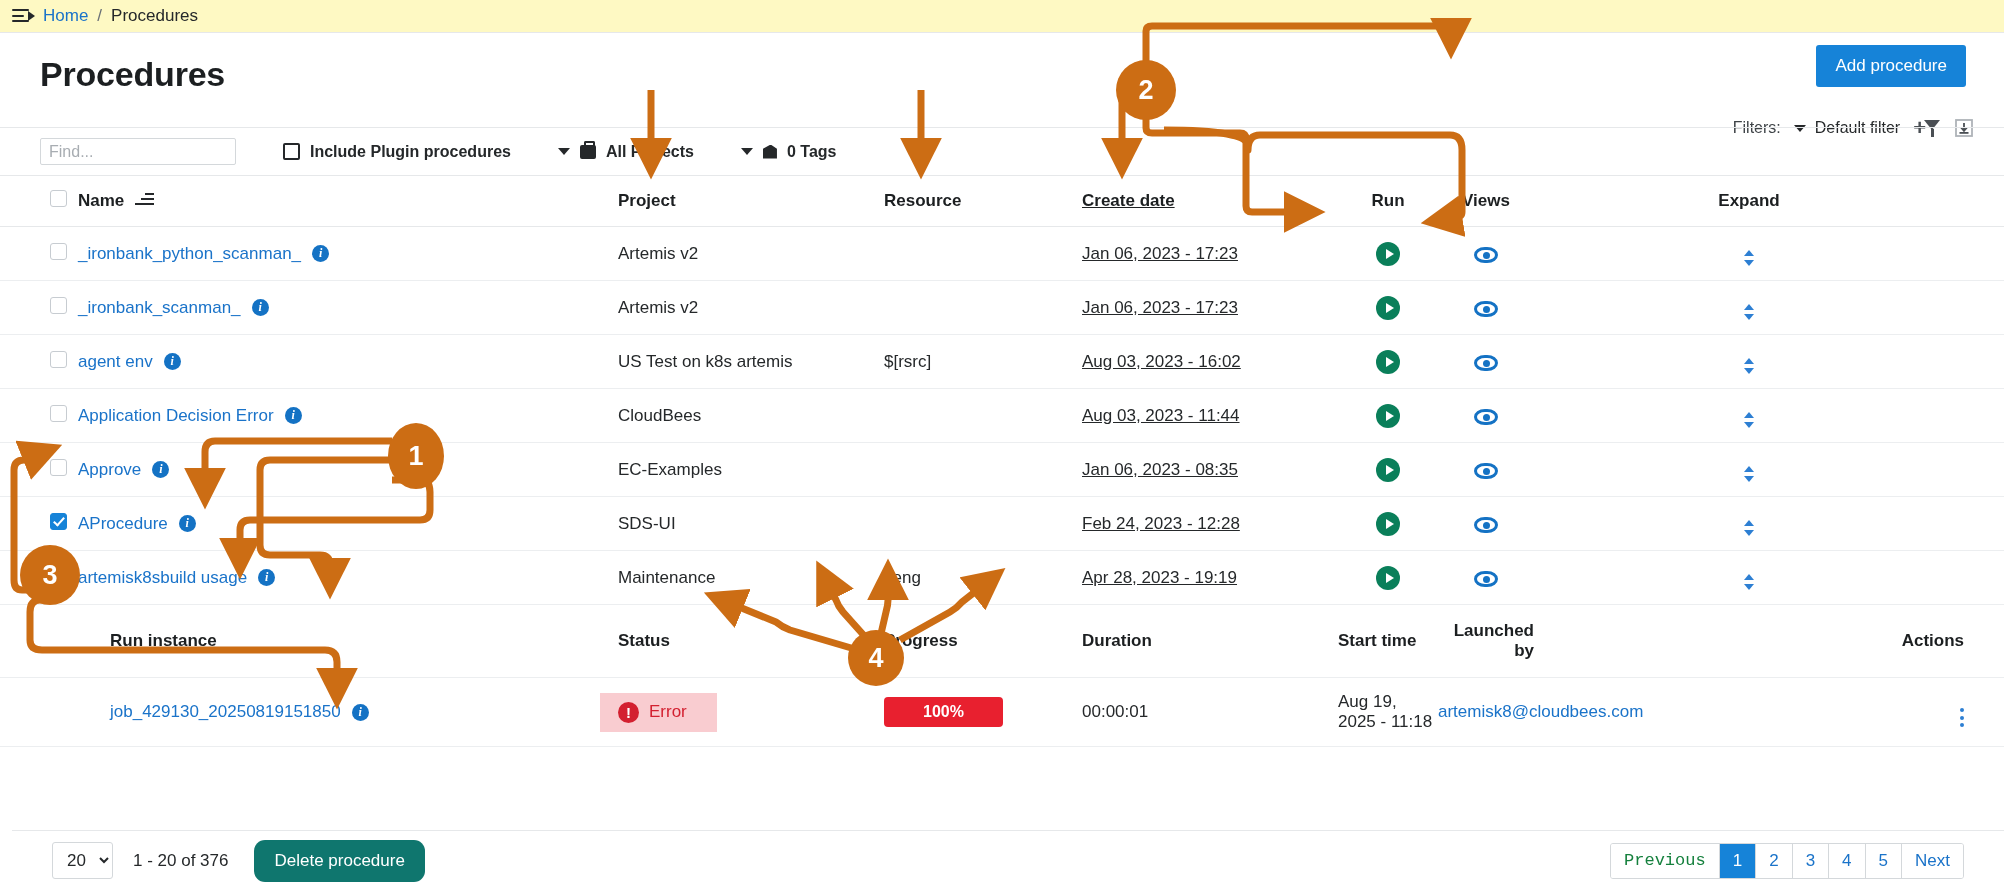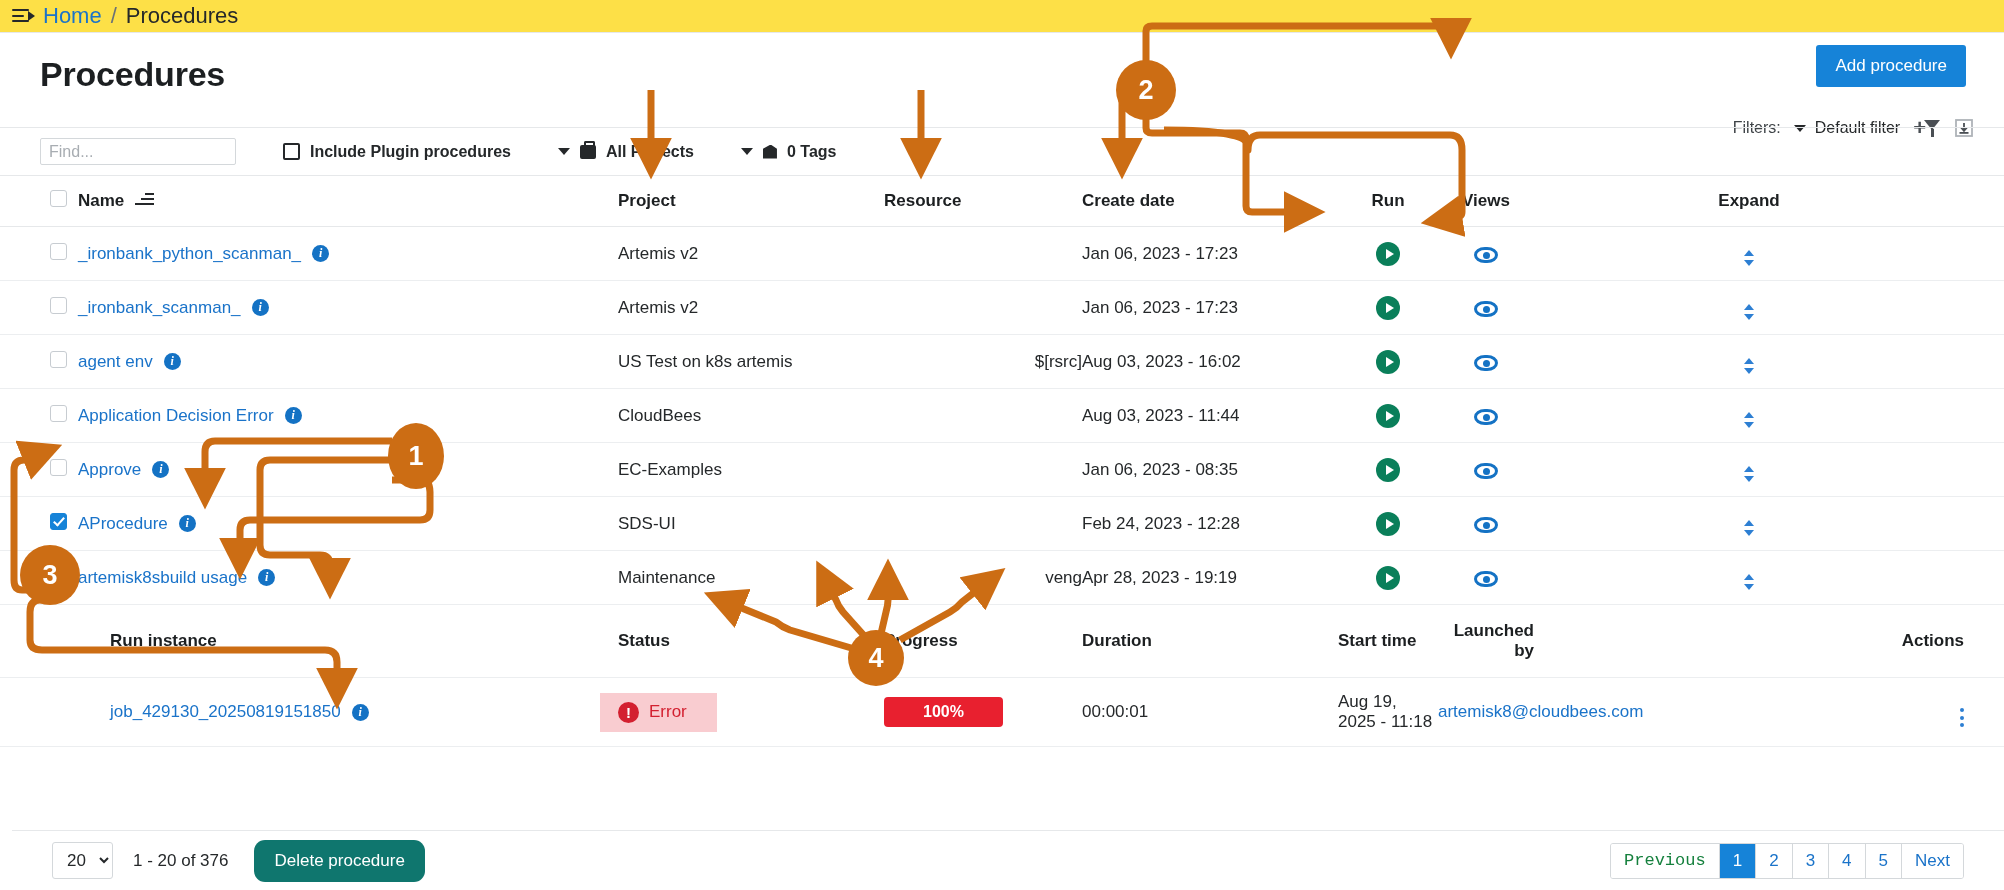--- a/index.html
+++ b/index.html
@@ -9,21 +9,21 @@
     background:#ffffff;
     font-family:"Liberation Sans", sans-serif;
     color:#25282a;
     overflow:hidden;
     position:relative;
   }
 
   
   .breadcrumb-bar{
     height:32px; display:flex; align-items:center; gap:9px;
-    padding-left:12px; font-size:22px; background:#fde047;
+    padding-left:12px; font-size:17px; background:#fef9c3;
   }
   .hamburger-icon{ width:22px; height:16px; position:relative; display:inline-block; }
   .hamburger-icon i{ position:absolute; left:0; height:2.4px; background:#25282a; border-radius:1px; }
   .hamburger-icon i:nth-child(1){ top:1px; width:17px;}
   .hamburger-icon i:nth-child(2){ top:6.5px; width:12px;}
   .hamburger-icon i:nth-child(3){ top:12px; width:17px;}
   .hamburger-icon .arrowhead{
     position:absolute; right:-1px; top:3px; width:0;height:0;
     border-left:7px solid #25282a; border-top:5px solid transparent; border-bottom:5px solid transparent;
   }
@@ -102,22 +102,22 @@
   .tbl th{
     text-align:left; font-weight:bold; color:#1c1f21; font-size:17px;
     padding:14px 0; border-bottom:1px solid #e6e8ea; border-top:1px solid #e6e8ea;
   }
   .tbl td{
     padding:14px 0; border-bottom:1px solid #eceef0; color:#25282a; vertical-align:middle;
   }
   .c-chk   { width:78px;  padding-left:50px !important; }
   .c-name  { width:540px; }
   .c-proj  { width:266px; }
-  .c-res   { width:198px;text-align:right; }
-  .c-date  { width:256px; }
+  .c-res   { width:198px; }
+  .c-date  { width:256px;text-decoration:underline; }
   .c-run   { width:100px; text-align:center; }
   .c-views { width:96px;  text-align:center; }
   .c-expand{ width:auto;  text-align:center; padding-right:40px !important;}
   th.c-run, th.c-views, th.c-expand{ text-align:center; }
 
   .row-chk{
     width:17px;height:17px;border:1.6px solid #c7ccd1;border-radius:3px;background:#fff;display:inline-block;cursor:pointer;
   }
   .row-chk.checked{ background:#1683d8;border-color:#1683d8; position:relative; }
   .row-chk.checked:after{

